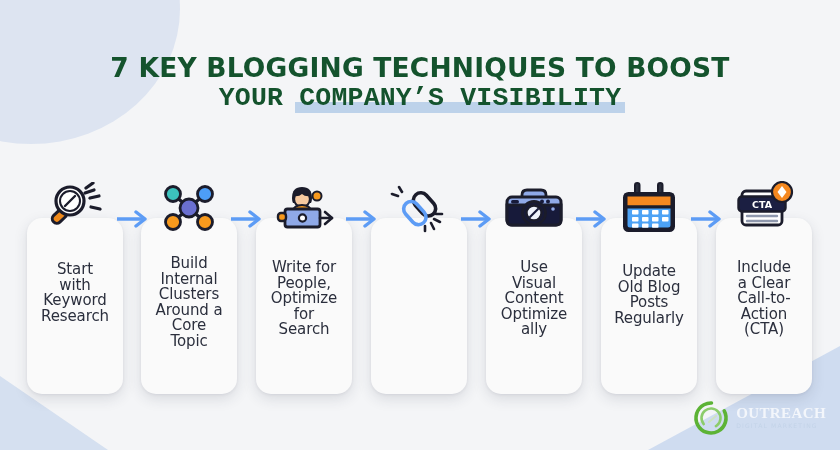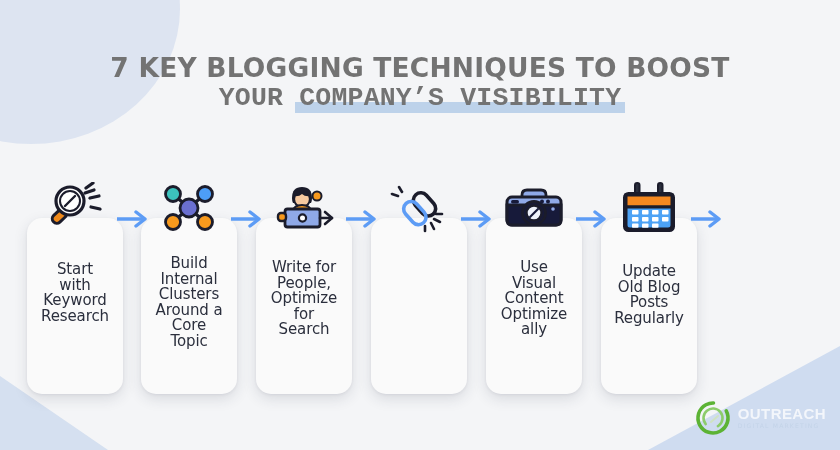--- a/index.html
+++ b/index.html
@@ -44,21 +44,21 @@
     left: 0; top: 52px;
     width: 840px;
     text-align: center;
   }
   .title-line {
     display: block;
     font-family: "DejaVu Sans", sans-serif;
     font-weight: 700;
     font-size: 26.5px;
     letter-spacing: 0.2px;
-    color: #737373;
+    color: #14532d;
     line-height: 31px;
     white-space: nowrap;
   }
   .title-line-2 { position: relative; font-family: Liberation Mono, monospace; }
   .hl-text {
     position: relative;
     display: inline-block;
     z-index: 2;
   }
   .hl-band {
@@ -129,21 +129,21 @@
     display: flex;
     align-items: center;
     gap: 5px;
   }
   .logo-text {
     display: flex;
     flex-direction: column;
     line-height: 1;
   }
   .logo-name {
-    font-family: Liberation Sans, sans-serif;
+    font-family: Liberation Serif, serif;
     font-weight: 700;
     font-size: 15px;
     color: #f3f6fb;
     letter-spacing: 0.4px;
   }
   .logo-sub {
     font-family: "DejaVu Sans", sans-serif;
     font-size: 6.1px;
     color: #c3d3e8;
     letter-spacing: 1.15px;
@@ -346,20 +346,42 @@
 Regularly</div>
     </div>
 
     <div class="arrow" style="left:691px">
       <svg width="30" height="18" viewBox="0 0 30 18">
         <line x1="0" y1="9" x2="26" y2="9" stroke="#5d9cf5" stroke-width="3.4" stroke-linecap="round"></line>
         <polyline points="19,2 28,9 19,16" fill="none" stroke="#5d9cf5" stroke-width="3.4" stroke-linecap="round" stroke-linejoin="round"></polyline>
       </svg>
     </div>
 
+    <div class="card-slot" style="left:716px">
+      <div class="card-box"></div>
+      <div class="card-icon">
+        <svg width="64" height="54" viewBox="0 0 64 54">
+          <rect x="10" y="10" width="40" height="34" rx="4" fill="#ffffff" stroke="#1b1c2b" stroke-width="2.8"></rect>
+          <path d="M8 17 l44 0 l0 12 l-44 0z" fill="#1b1f42"></path>
+          <rect x="6.5" y="15.5" width="47" height="15" rx="3.5" fill="#1b1f42" stroke="#1b1c2b" stroke-width="2.4"></rect>
+          <text x="30" y="26.5" font-family="DejaVu Sans, sans-serif" font-size="9.5" font-weight="700" fill="#ffffff" text-anchor="middle">CTA</text>
+          <g stroke="#8f98ad" stroke-width="2.4" stroke-linecap="round">
+            <line x1="15" y1="35" x2="45" y2="35"></line>
+            <line x1="15" y1="40" x2="45" y2="40"></line>
+          </g>
+          <circle cx="50" cy="11" r="10" fill="#f5881f" stroke="#1b1c2b" stroke-width="2.2"></circle>
+          <path d="M50 5 l4.5 6 l-4.5 6 l-4.5-6z" fill="#ffffff"></path>
+        </svg>
+      </div>
+      <div class="card-label" style="white-space:pre-line; top:82px">Include
+a Clear
+Call-to-
+Action
+(CTA)</div>
+    </div>
 
   </div>
 
   <div class="logo">
     <svg width="40" height="40" viewBox="0 0 40 40">
       <circle cx="20" cy="20" r="15" fill="none" stroke="#5cb335" stroke-width="3.6" stroke-linecap="round" stroke-dasharray="78 20" transform="rotate(-28 20 20)"></circle>
       <circle cx="20" cy="20" r="9.5" fill="none" stroke="#8ccc6b" stroke-width="2.6" stroke-linecap="round" stroke-dasharray="46 18" transform="rotate(140 20 20)"></circle>
       <path d="M18 24 l7-6" stroke="#cfe3c2" stroke-width="2" stroke-linecap="round" fill="none"></path>
     </svg>
     <span class="logo-text">

